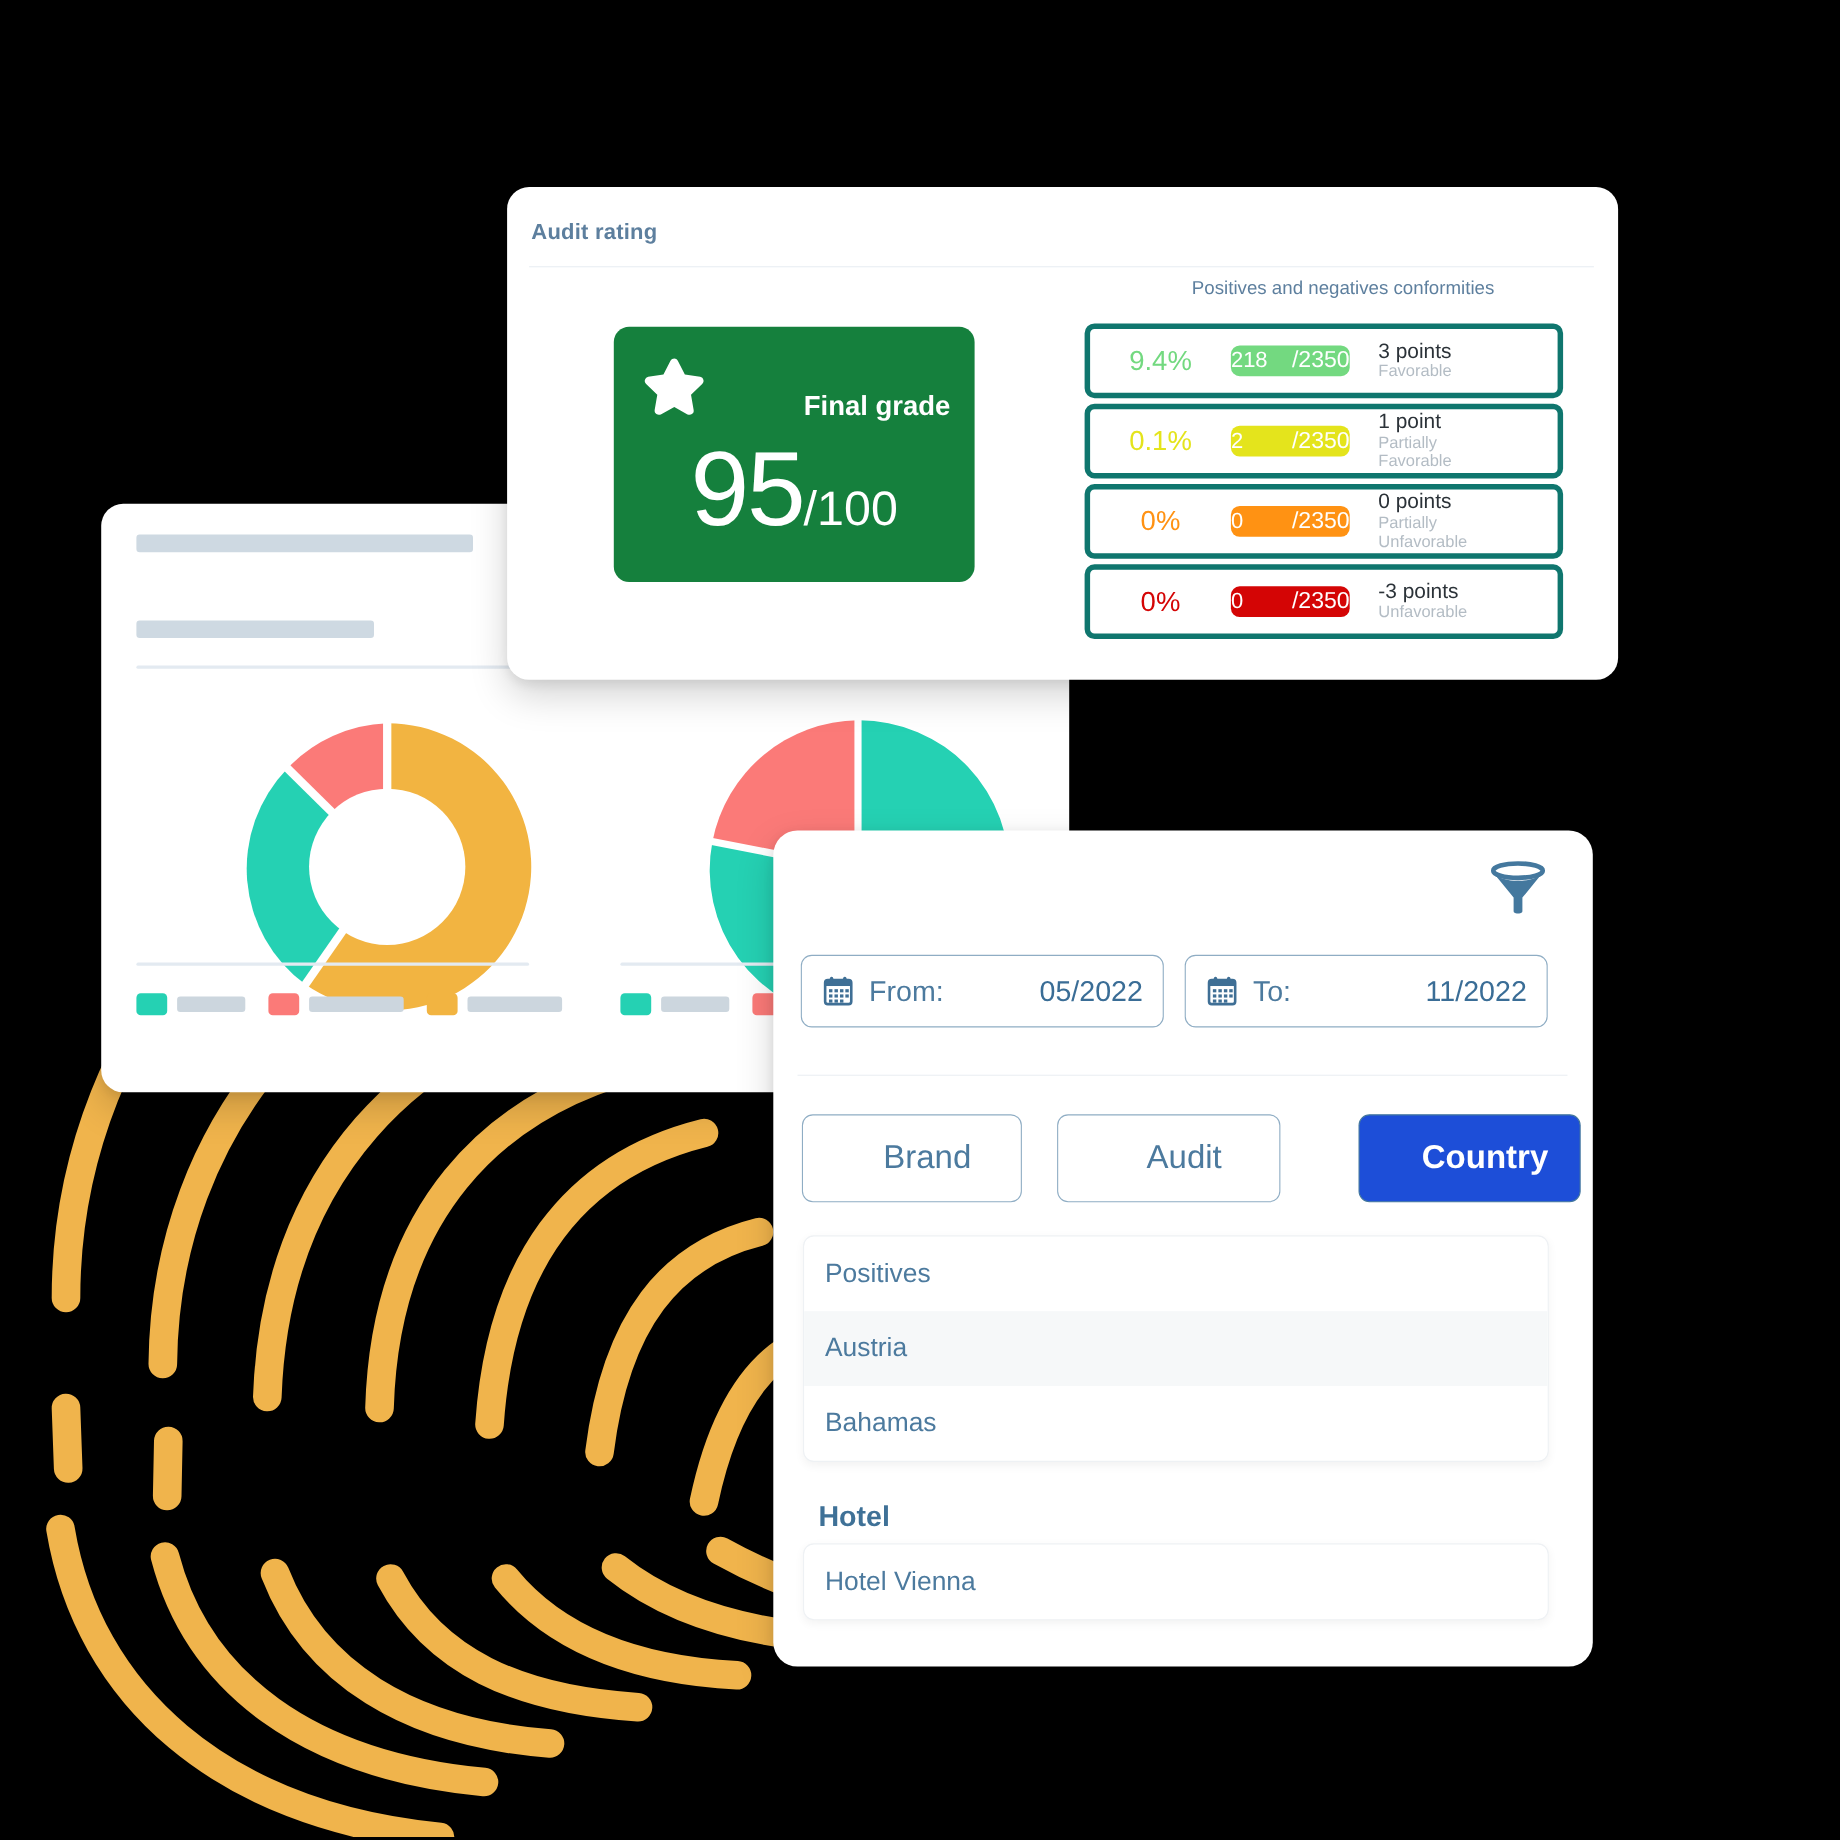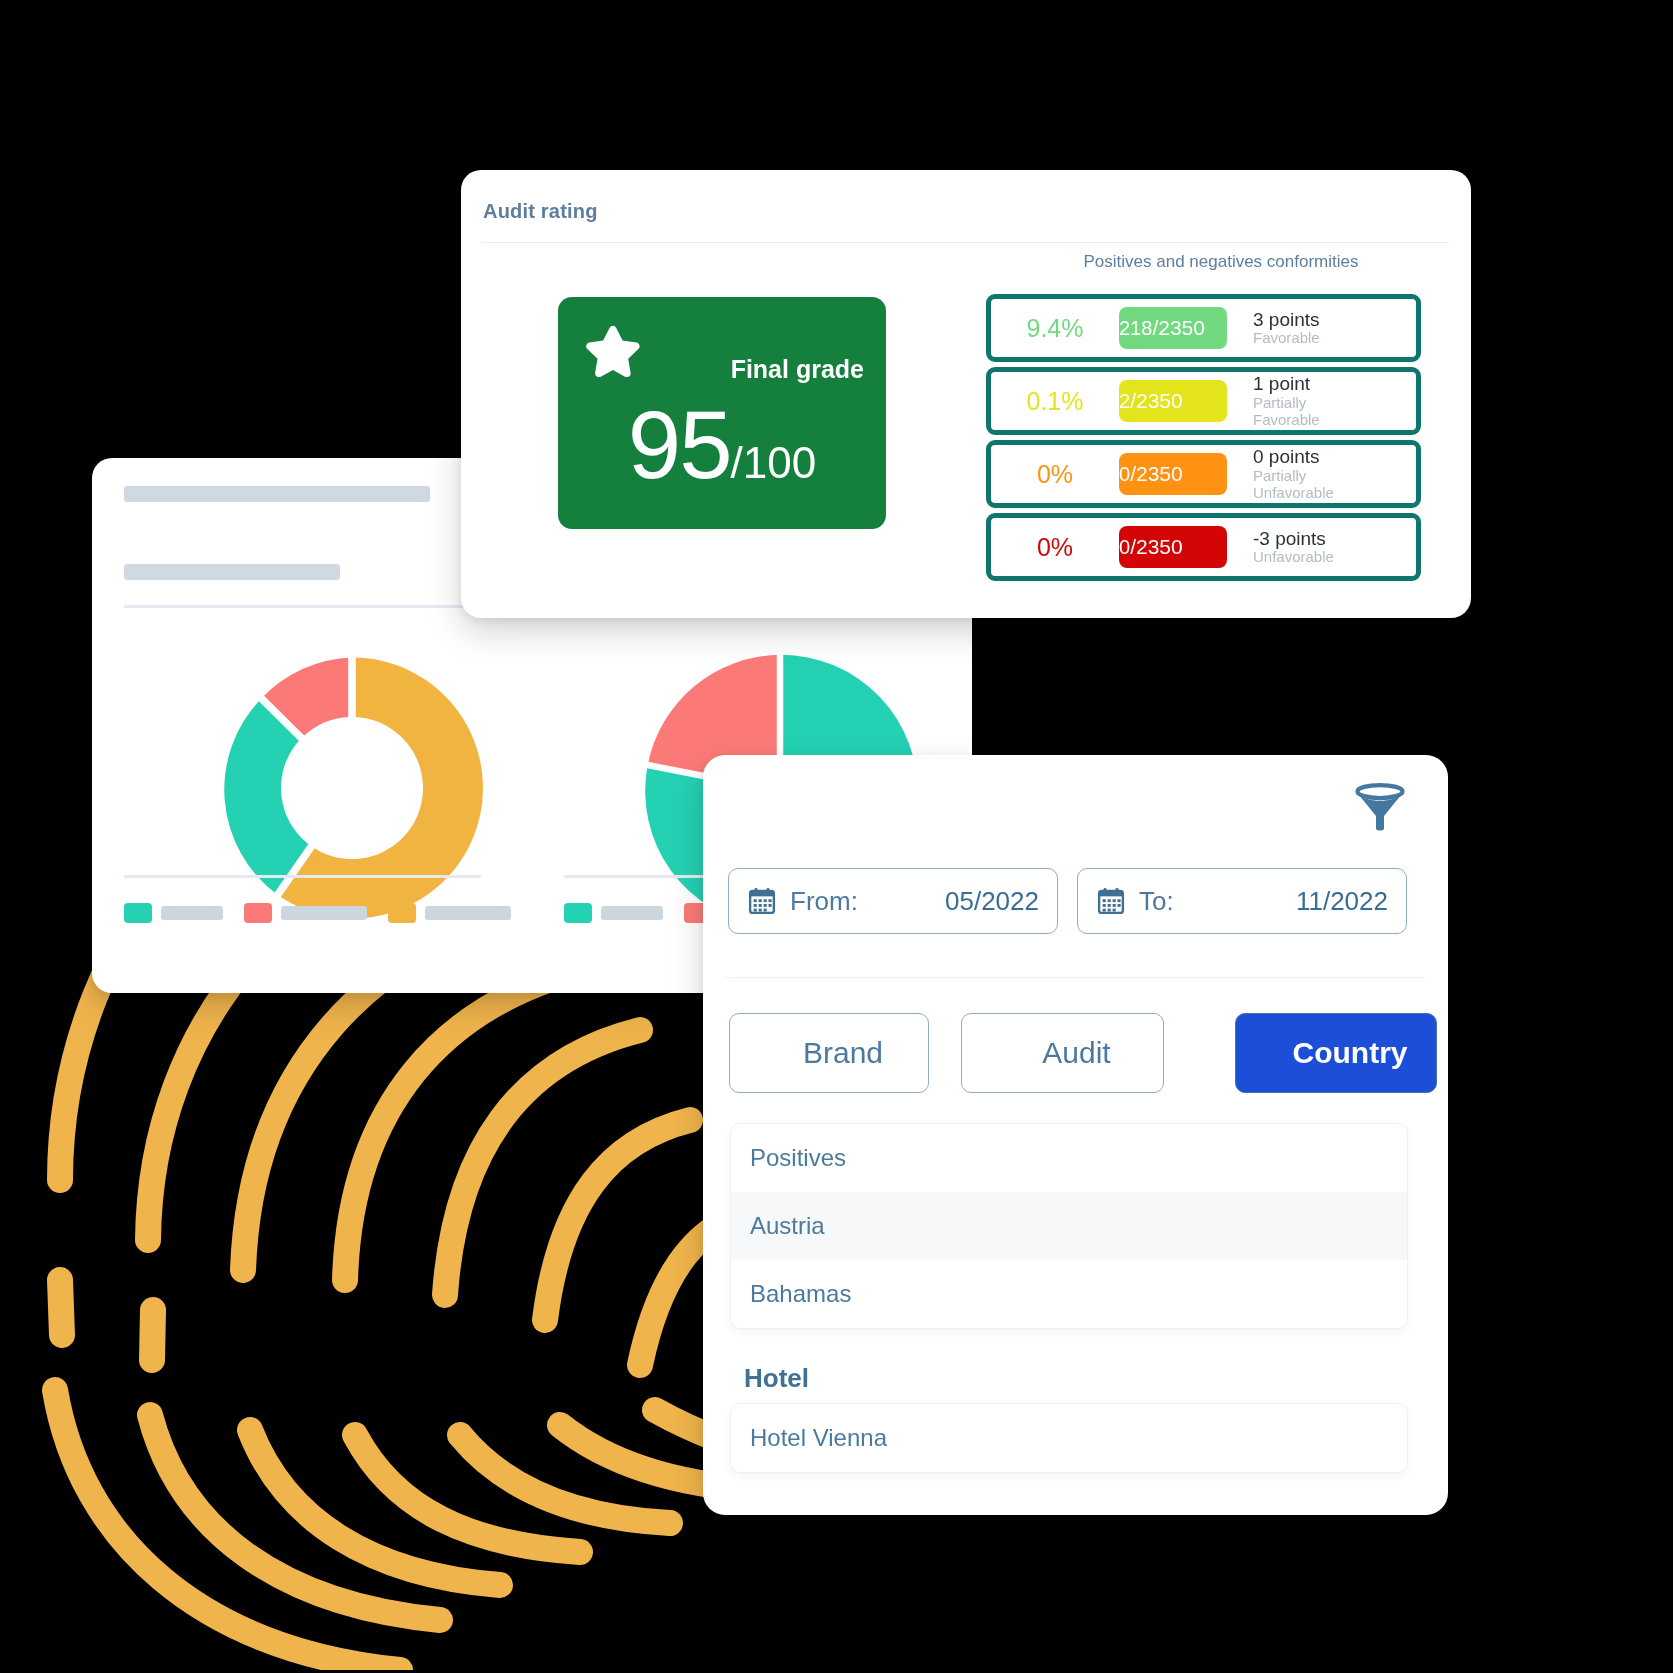--- a/index.html
+++ b/index.html
@@ -136,26 +136,26 @@
     margin-bottom: 5px;
     background: #fff;
   }
   .conf-pct {
     width: 128px;
     text-align: center;
     font-size: 25px;
     flex: none;
   }
   .conf-pill {
-    width: 108px; height: 42px;
+    width: 108px; height: 28px;
     border-radius: 8px;
     color: #fff;
     display: flex;
     align-items: center;
-    justify-content: flex-start;
+    justify-content: space-between;
     flex: none;
   }
   .conf-pill .big { font-size: 20px; }
   .conf-pill .small { font-size: 21px; }
   .conf-text { padding-left: 26px; line-height: 1.13; }
   .conf-points { font-size: 19px; color: #2b3238; }
   .conf-sub { font-size: 15px; color: #b3bcc4; }
 
   
   #filter-card {

